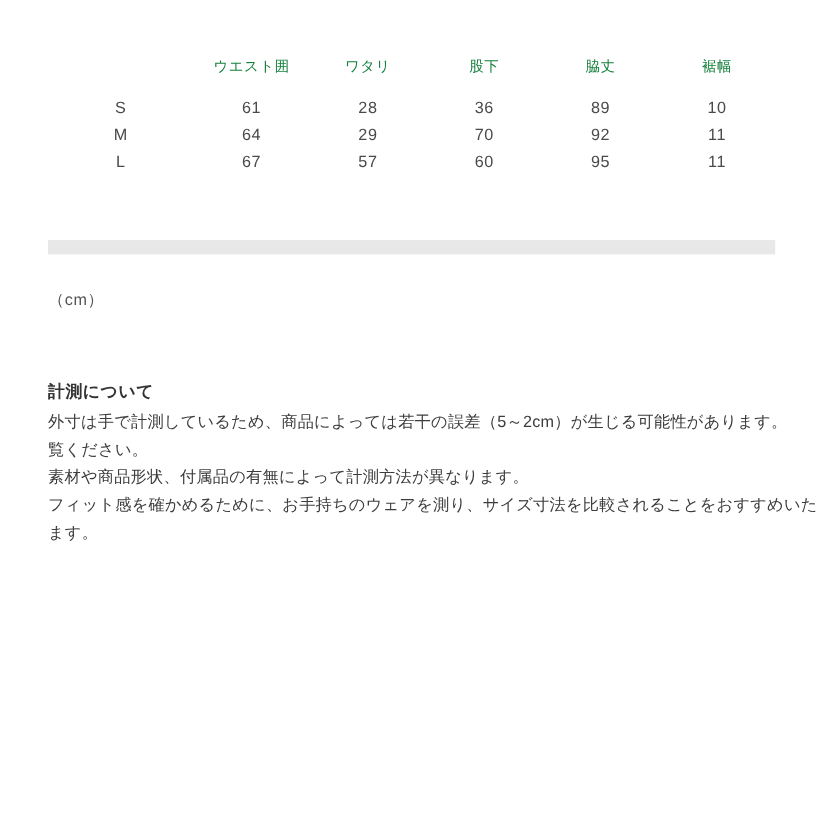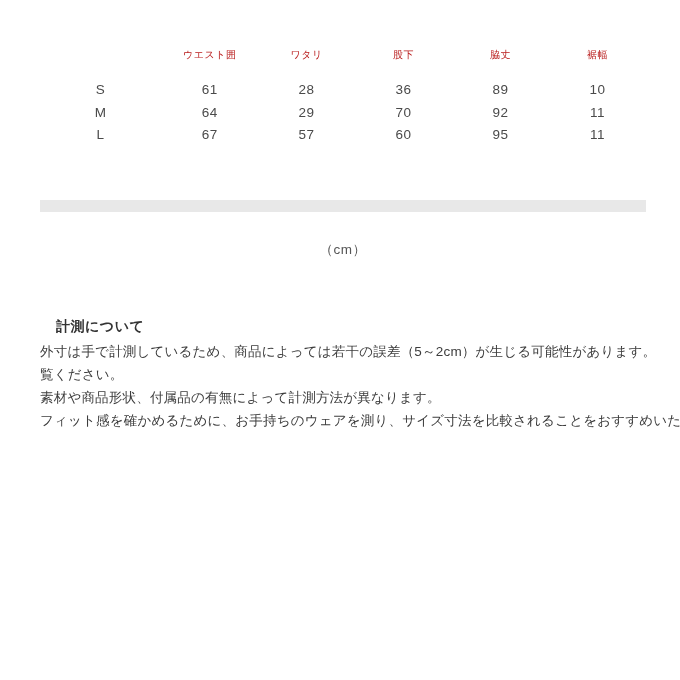--- a/index.html
+++ b/index.html
@@ -22,23 +22,23 @@
     left: 40px;
     top: 44px;
     width: 606px;
   }
   table.size-table {
     width: 100%;
     border-collapse: collapse;
     table-layout: fixed;
   }
   table.size-table th {
-    font-size: 10px;
+    font-size: 12px;
     font-weight: 400;
-    color: #b91c1c;
+    color: #15803d;
     text-align: center;
     vertical-align: middle;
     height: 22px;
     padding: 0 0 12px 0;
     letter-spacing: 0.5px;
     white-space: nowrap;
   }
   table.size-table td {
     font-size: 13.5px;
     color: #4a4a4a;
@@ -59,37 +59,36 @@
     height: 12px;
     background: #e8e8e8;
   }
 
   
   .unit-label {
     position: absolute;
     left: 40px;
     top: 241px;
     width: 606px;
-    text-align: center;
+    text-align: left;
     font-size: 13.5px;
     color: #555555;
     letter-spacing: 0.5px;
   }
 
   
   .notes-heading {
     position: absolute;
     left: 40px;
     top: 318px;
     font-size: 14px;
     line-height: 17px;
     font-weight: 700;
     color: #333333;
     letter-spacing: 0.5px;
-    margin-left: 16px;
   }
   .notes-body {
     position: absolute;
     left: 40px;
     top: 340px;
     width: 616px;
     font-size: 13.5px;
     line-height: 23px;
     color: #3c3c3c;
     letter-spacing: 0.2px;
@@ -154,13 +153,14 @@
 
 <div class="unit-label">（cm）</div>
 
 <div class="notes-heading">計測について</div>
 
 <div class="notes-body">
     <div class="note-line">外寸は手で計測しているため、商品によっては若干の誤差（5～2cm）が生じる可能性があります。</div>
     <div class="note-line">覧ください。</div>
     <div class="note-line">素材や商品形状、付属品の有無によって計測方法が異なります。</div>
     <div class="note-line">フィット感を確かめるために、お手持ちのウェアを測り、サイズ寸法を比較されることをおすすめいたし</div>
+    <div class="note-line">ます。</div>
   </div>
 
 </body></html>

